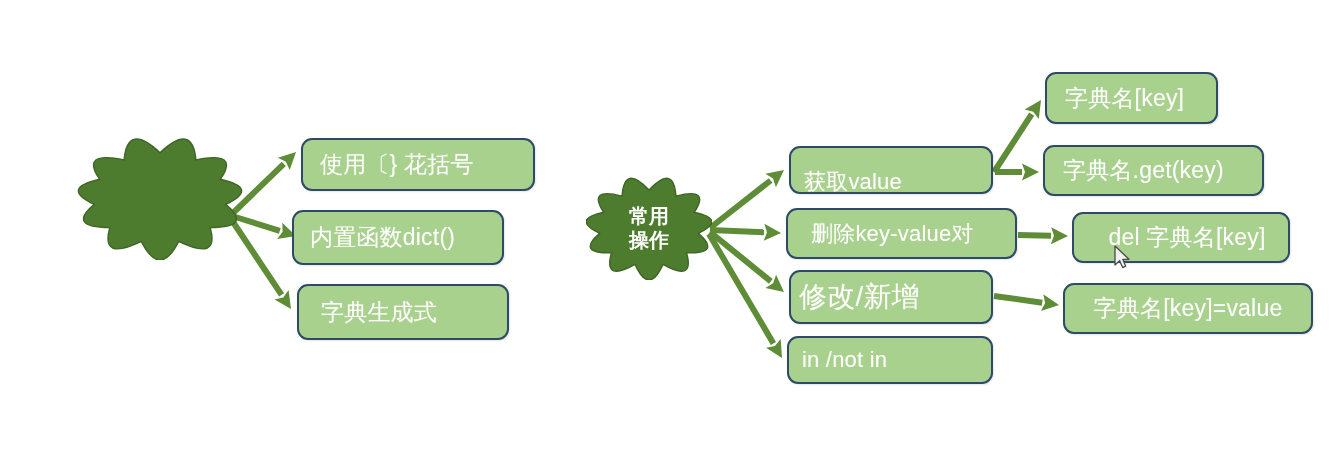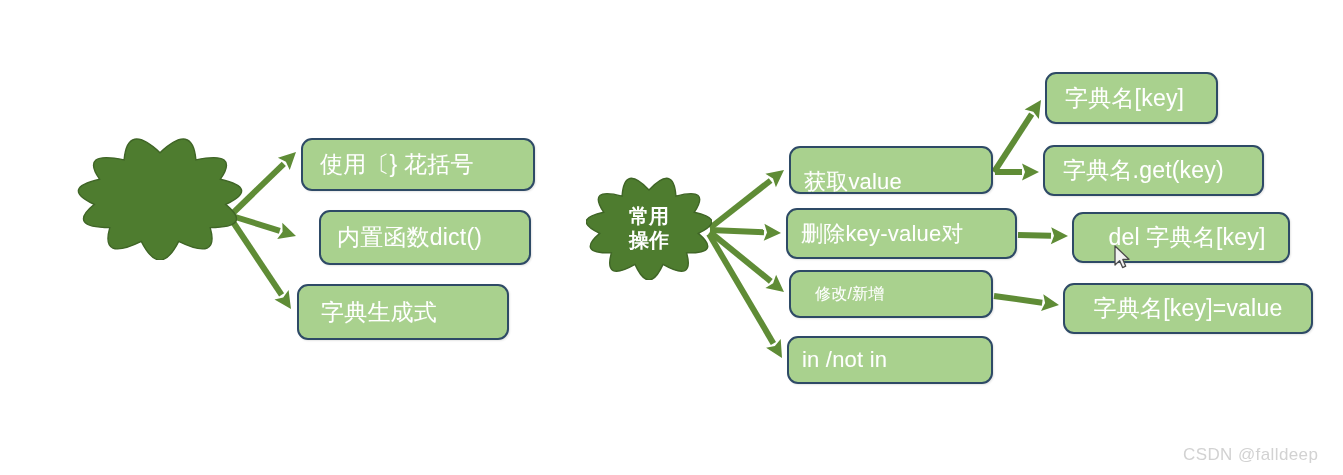--- a/index.html
+++ b/index.html
@@ -136,33 +136,33 @@
           <path d="M 63.0 14.0 Q 87.7 -12.1 89.9 20.1 Q 125.1 10.9 108.3 36.2 Q 141.3 43.4 112.3 57.4 Q 135.9 77.4 100.6 76.9 Q 108.9 106.5 77.0 88.4 Q 63.0 119.6 49.0 88.4 Q 17.1 106.5 25.4 76.9 Q -9.9 77.4 13.7 57.4 Q -15.3 43.4 17.7 36.2 Q 0.9 10.9 36.1 20.1 Q 38.3 -12.1 63.0 14.0 Z" fill="#4e7c2f" stroke="#3f6526" stroke-width="1.4"></path>
         </svg>
         <span class="cl-label">常用
 操作</span>
       </div>
     </div>
   <div id="box-layer">
       <div class="node-box" style="left: 301px; top: 138px; width: 234px; height: 53px; font-size: 23px; background: rgb(169, 209, 142); border-color: rgb(46, 74, 102); color: rgb(255, 255, 255); padding-left: 17px; justify-content: flex-start;">
         <span class="nb-label" style="text-align: left;">使用〔}  花括号</span>
       </div>
-      <div class="node-box" style="left: 319px; top: 210px; width: 212px; height: 55px; font-size: 23px; background: rgb(169, 209, 142); border-color: rgb(46, 74, 102); color: rgb(255, 255, 255); padding-left: 16px; justify-content: flex-start;">
+      <div class="node-box" style="left: 292px; top: 210px; width: 212px; height: 55px; font-size: 23px; background: rgb(169, 209, 142); border-color: rgb(46, 74, 102); color: rgb(255, 255, 255); padding-left: 16px; justify-content: flex-start;">
         <span class="nb-label" style="text-align: left;">内置函数dict()</span>
       </div>
       <div class="node-box" style="left: 297px; top: 284px; width: 212px; height: 56px; font-size: 23px; background: rgb(169, 209, 142); border-color: rgb(46, 74, 102); color: rgb(255, 255, 255); padding-left: 22px; justify-content: flex-start;">
         <span class="nb-label" style="text-align: left;">字典生成式</span>
       </div>
       <div class="node-box" style="left: 789px; top: 146px; width: 204px; height: 48px; font-size: 22px; background: rgb(169, 209, 142); border-color: rgb(46, 74, 102); color: rgb(255, 255, 255); padding-left: 13px; justify-content: flex-start;">
         <span class="nb-label" style="text-align: left; margin-top: 24px;">获取value</span>
       </div>
-      <div class="node-box" style="left: 786px; top: 208px; width: 231px; height: 51px; font-size: 22px; background: rgb(169, 209, 142); border-color: rgb(46, 74, 102); color: rgb(255, 255, 255); padding-left: 13px; justify-content: flex-start;">
+      <div class="node-box" style="left: 786px; top: 208px; width: 231px; height: 51px; font-size: 22px; background: rgb(169, 209, 142); border-color: rgb(46, 74, 102); color: rgb(255, 255, 255); padding-left: 23px; justify-content: flex-start;">
         <span class="nb-label" style="text-align: left;">删除key-value对</span>
       </div>
-      <div class="node-box" style="left: 789px; top: 270px; width: 204px; height: 48px; font-size: 16px; background: rgb(169, 209, 142); border-color: rgb(46, 74, 102); color: rgb(255, 255, 255); padding-left: 24px; justify-content: flex-start;">
+      <div class="node-box" style="left: 789px; top: 270px; width: 204px; height: 54px; font-size: 28px; background: rgb(169, 209, 142); border-color: rgb(46, 74, 102); color: rgb(255, 255, 255); padding-left: 8px; justify-content: flex-start;">
         <span class="nb-label" style="text-align: left;">修改/新增</span>
       </div>
       <div class="node-box" style="left: 787px; top: 336px; width: 206px; height: 48px; font-size: 22px; background: rgb(169, 209, 142); border-color: rgb(46, 74, 102); color: rgb(255, 255, 255); padding-left: 13px; justify-content: flex-end;">
         <span class="nb-label" style="text-align: left;">in  /not in</span>
       </div>
       <div class="node-box" style="left: 1045px; top: 72px; width: 173px; height: 52px; font-size: 23px; background: rgb(169, 209, 142); border-color: rgb(46, 74, 102); color: rgb(255, 255, 255); padding-left: 18px; justify-content: flex-start;">
         <span class="nb-label" style="text-align: left;">字典名[key]</span>
       </div>
       <div class="node-box" style="left: 1043px; top: 145px; width: 221px; height: 51px; font-size: 23px; background: rgb(169, 209, 142); border-color: rgb(46, 74, 102); color: rgb(255, 255, 255); padding-left: 18px; justify-content: flex-start;">
         <span class="nb-label" style="text-align: left;">字典名.get(key)</span>
@@ -172,14 +172,13 @@
       </div>
       <div class="node-box" style="left: 1063px; top: 283px; width: 250px; height: 51px; font-size: 23px; background: rgb(169, 209, 142); border-color: rgb(46, 74, 102); color: rgb(255, 255, 255); padding-left: 0px;  border-radius: 11px;">
         <span class="nb-label" style="text-align: center;">字典名[key]=value</span>
       </div>
     </div>
 
   <svg id="cursor" viewBox="0 0 20 26" xmlns="http://www.w3.org/2000/svg" style="left: 1113px; top: 245px;">
     <path d="M2,1 L2,20 L6.6,15.6 L9.6,22.6 L12.7,21.2 L9.8,14.5 L16,14.3 Z" fill="#f2f2f2" stroke="#4a4a4a" stroke-width="1.3" stroke-linejoin="round"></path>
   </svg>
 
-  <div id="watermark" style="left: 1183px; top: 445px; color: rgb(210, 210, 210);">CSDN @falldeep</div>
 </div>
 
 </body></html>

